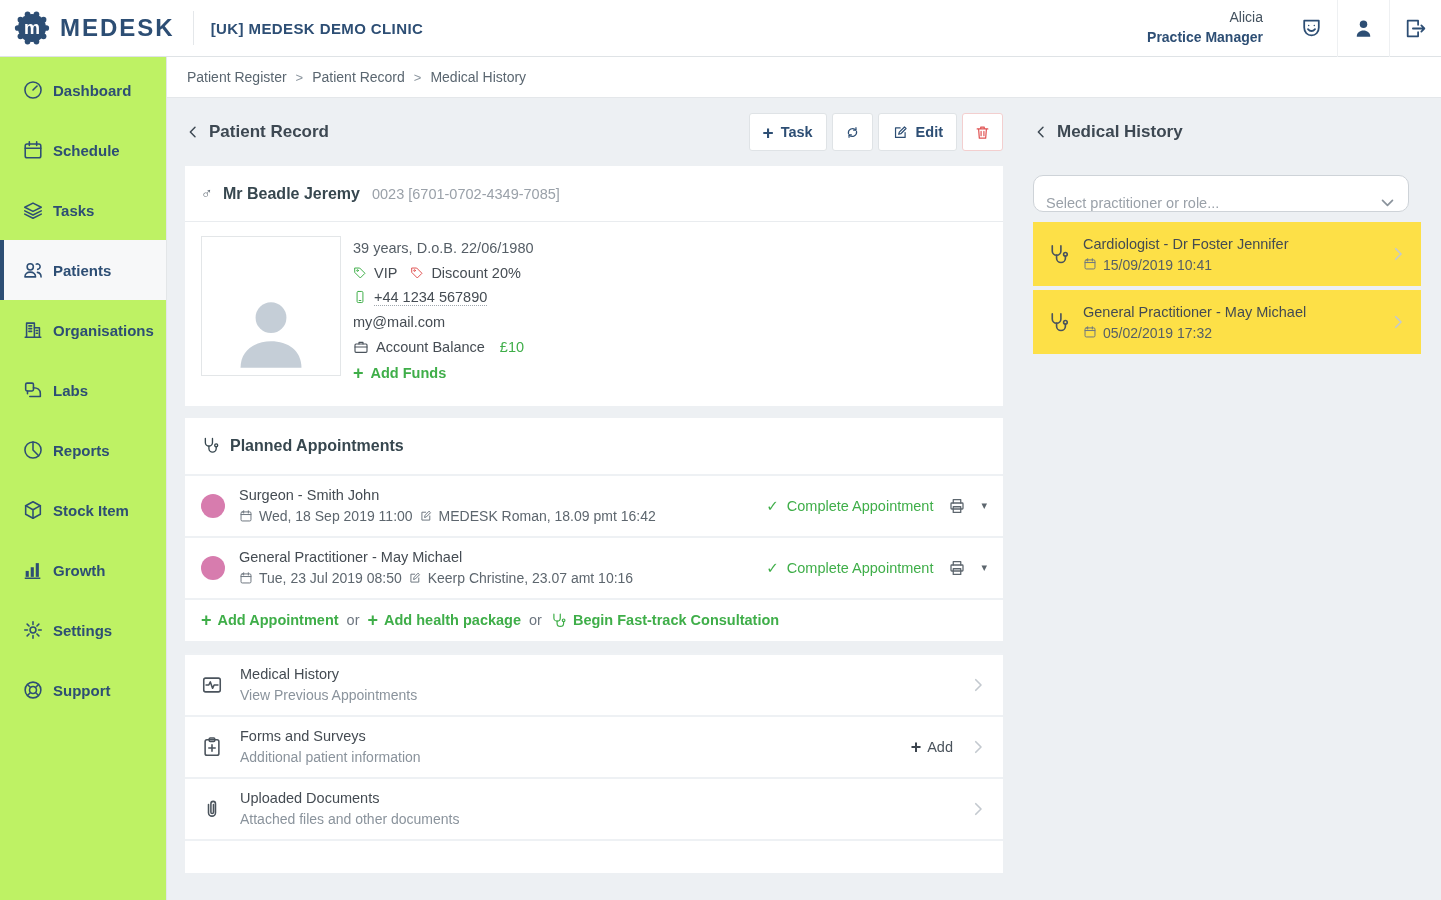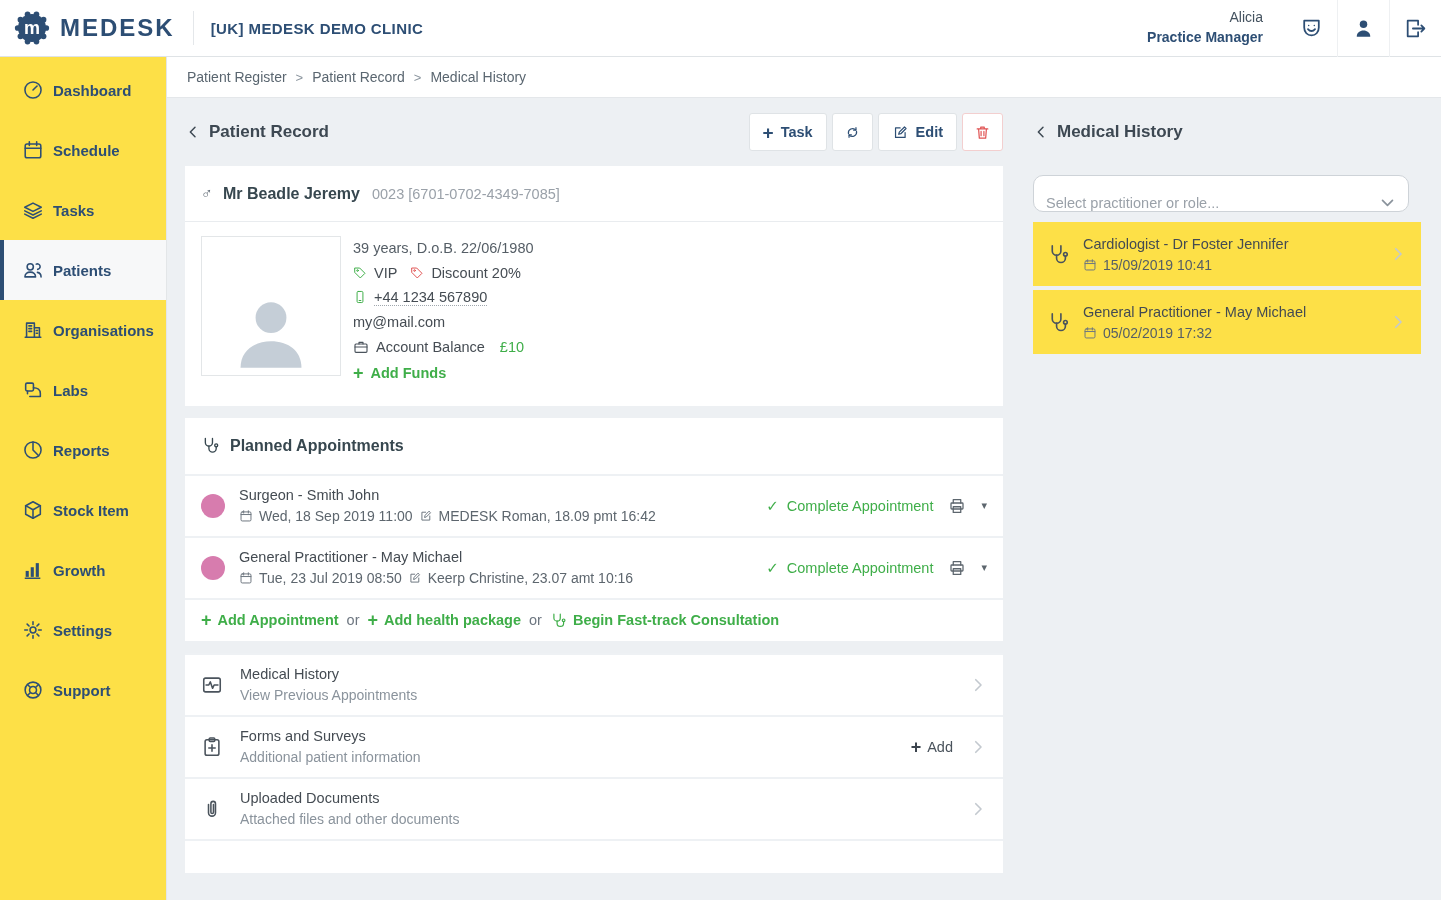--- a/index.html
+++ b/index.html
@@ -17,21 +17,21 @@
   .topbar-right { margin-left:auto; display:flex; align-items:center; height:100%; }
   .user-block { text-align:right; margin-right:22px; line-height:1.4; }
   .user-name { font-size:14px; color:#44525f; }
   .user-role { font-size:14px; font-weight:bold; color:#2d4e74; }
   .icon-cell { width:52px; height:57px; display:flex; align-items:center; justify-content:center;
                color:#2d4e74; cursor:pointer; }
   .icon-cell + .icon-cell { border-left:1px solid #eef0f2; }
   .icon-cell svg { width:25px; height:25px; }
 
   
-  .sidebar { position:absolute; top:57px; left:0; bottom:0; width:167px; background:#fde047;
+  .sidebar { position:absolute; top:57px; left:0; bottom:0; width:167px; background:#bef264;
              border-right:1px solid #e3e6e8; padding-top:3px; z-index:10; }
   .side-item { position:relative; height:60px; display:flex; align-items:center; gap:9px;
                padding-left:22px; cursor:pointer; }
   .side-item svg { width:22px; height:22px; color:#2d4e74; flex:0 0 auto; }
   .side-label { font-size:15px; font-weight:bold; color:#2d4e74; }
   .side-item.active { background:#f7f8f9; }
   .side-item.active::before { content:""; position:absolute; left:0; top:0; bottom:0; width:4px; background:#2d4e74; }
 
   
   .content { position:absolute; top:57px; left:167px; right:0; bottom:0; }
@@ -117,21 +117,21 @@
   .tab.active { background:#6888a8; color:#fff; }
   .select-box { margin-top:21px; width:376px; height:37px; background:#fff; border:1px solid #ced3d8; border-radius:10px;
                 display:flex; align-items:flex-end; padding:0 12px; cursor:pointer; }
   .select-placeholder { font-size:14.5px; color:#9aa1a9; }
   .select-chev { margin-left:auto; width:17px; height:17px; color:#8a939c; stroke-width:2.4; }
   .mh-card { background:#fde047; margin-top:10px; min-height:64px; display:flex; align-items:center;
              padding:9px 14px; cursor:pointer; }
   .mh-card + .mh-card { margin-top:4px; }
   .steth-ic { width:23px; height:23px; color:#4a535c; margin-right:13px; flex:0 0 auto; }
   .mh-title { font-size:14.5px; color:#444b52; margin-bottom:5px; }
-  .mh-meta { display:flex; align-items:center; gap:6px; font-size:14px; color:#555e66; }
+  .mh-meta { display:flex; align-items:flex-start; gap:6px; font-size:14px; color:#555e66; }
   .mh-chev { margin-left:auto; }
 </style>
 </head>
 <body>
 
 <div class="topbar">
   <div class="brand">
     <svg width="36" height="36" viewBox="0 0 34 34">
       <g fill="#2d4e74">
         <circle cx="30.5" cy="17" r="2.7"></circle>

